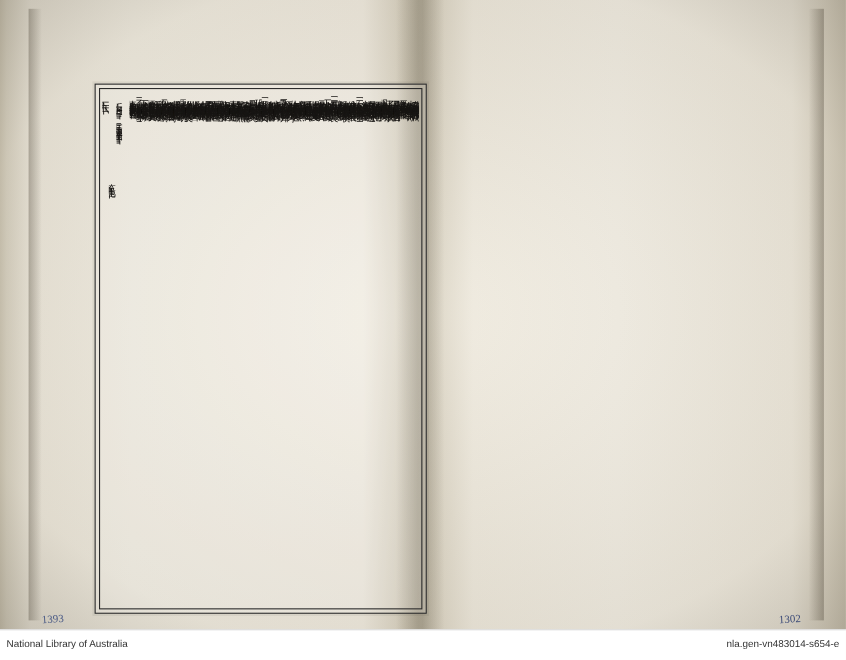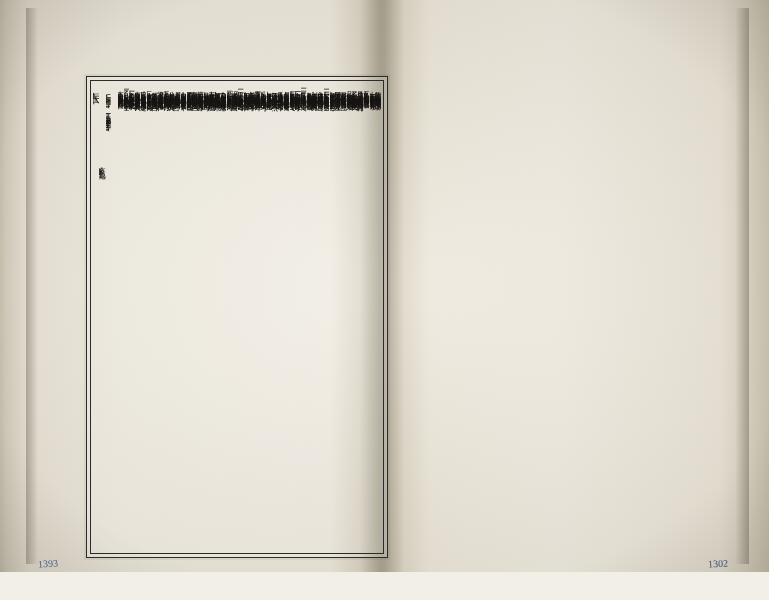--- a/index.html
+++ b/index.html
@@ -270,14 +270,18 @@
 
     <div class="margin-cols" style="left:10px; top:12px; width:300px; height:56px; justify-content:space-between;">
       <div class="mcol" style="font-size:10px; font-weight:bold; color:#141210;">耶穌第一次預言受害復活</div>
       <div class="mcol" style="font-size:10px; font-weight:bold; color:#141210;">論捨己背十字架跟從主</div>
       <div class="mcol" style="font-size:10px; font-weight:bold; color:#141210;">彼得認耶穌為基督</div>
     </div>
 
     <div class="inknum right" style="right:8px; top:548px;">1302</div>
   </div>
 
+  <div class="footer">
+    <div class="footer-left">National Library of Australia</div>
+    <div class="footer-right">nla.gen-vn483014-s654-e</div>
+  </div>
 
 </div>
 
 </body></html>

